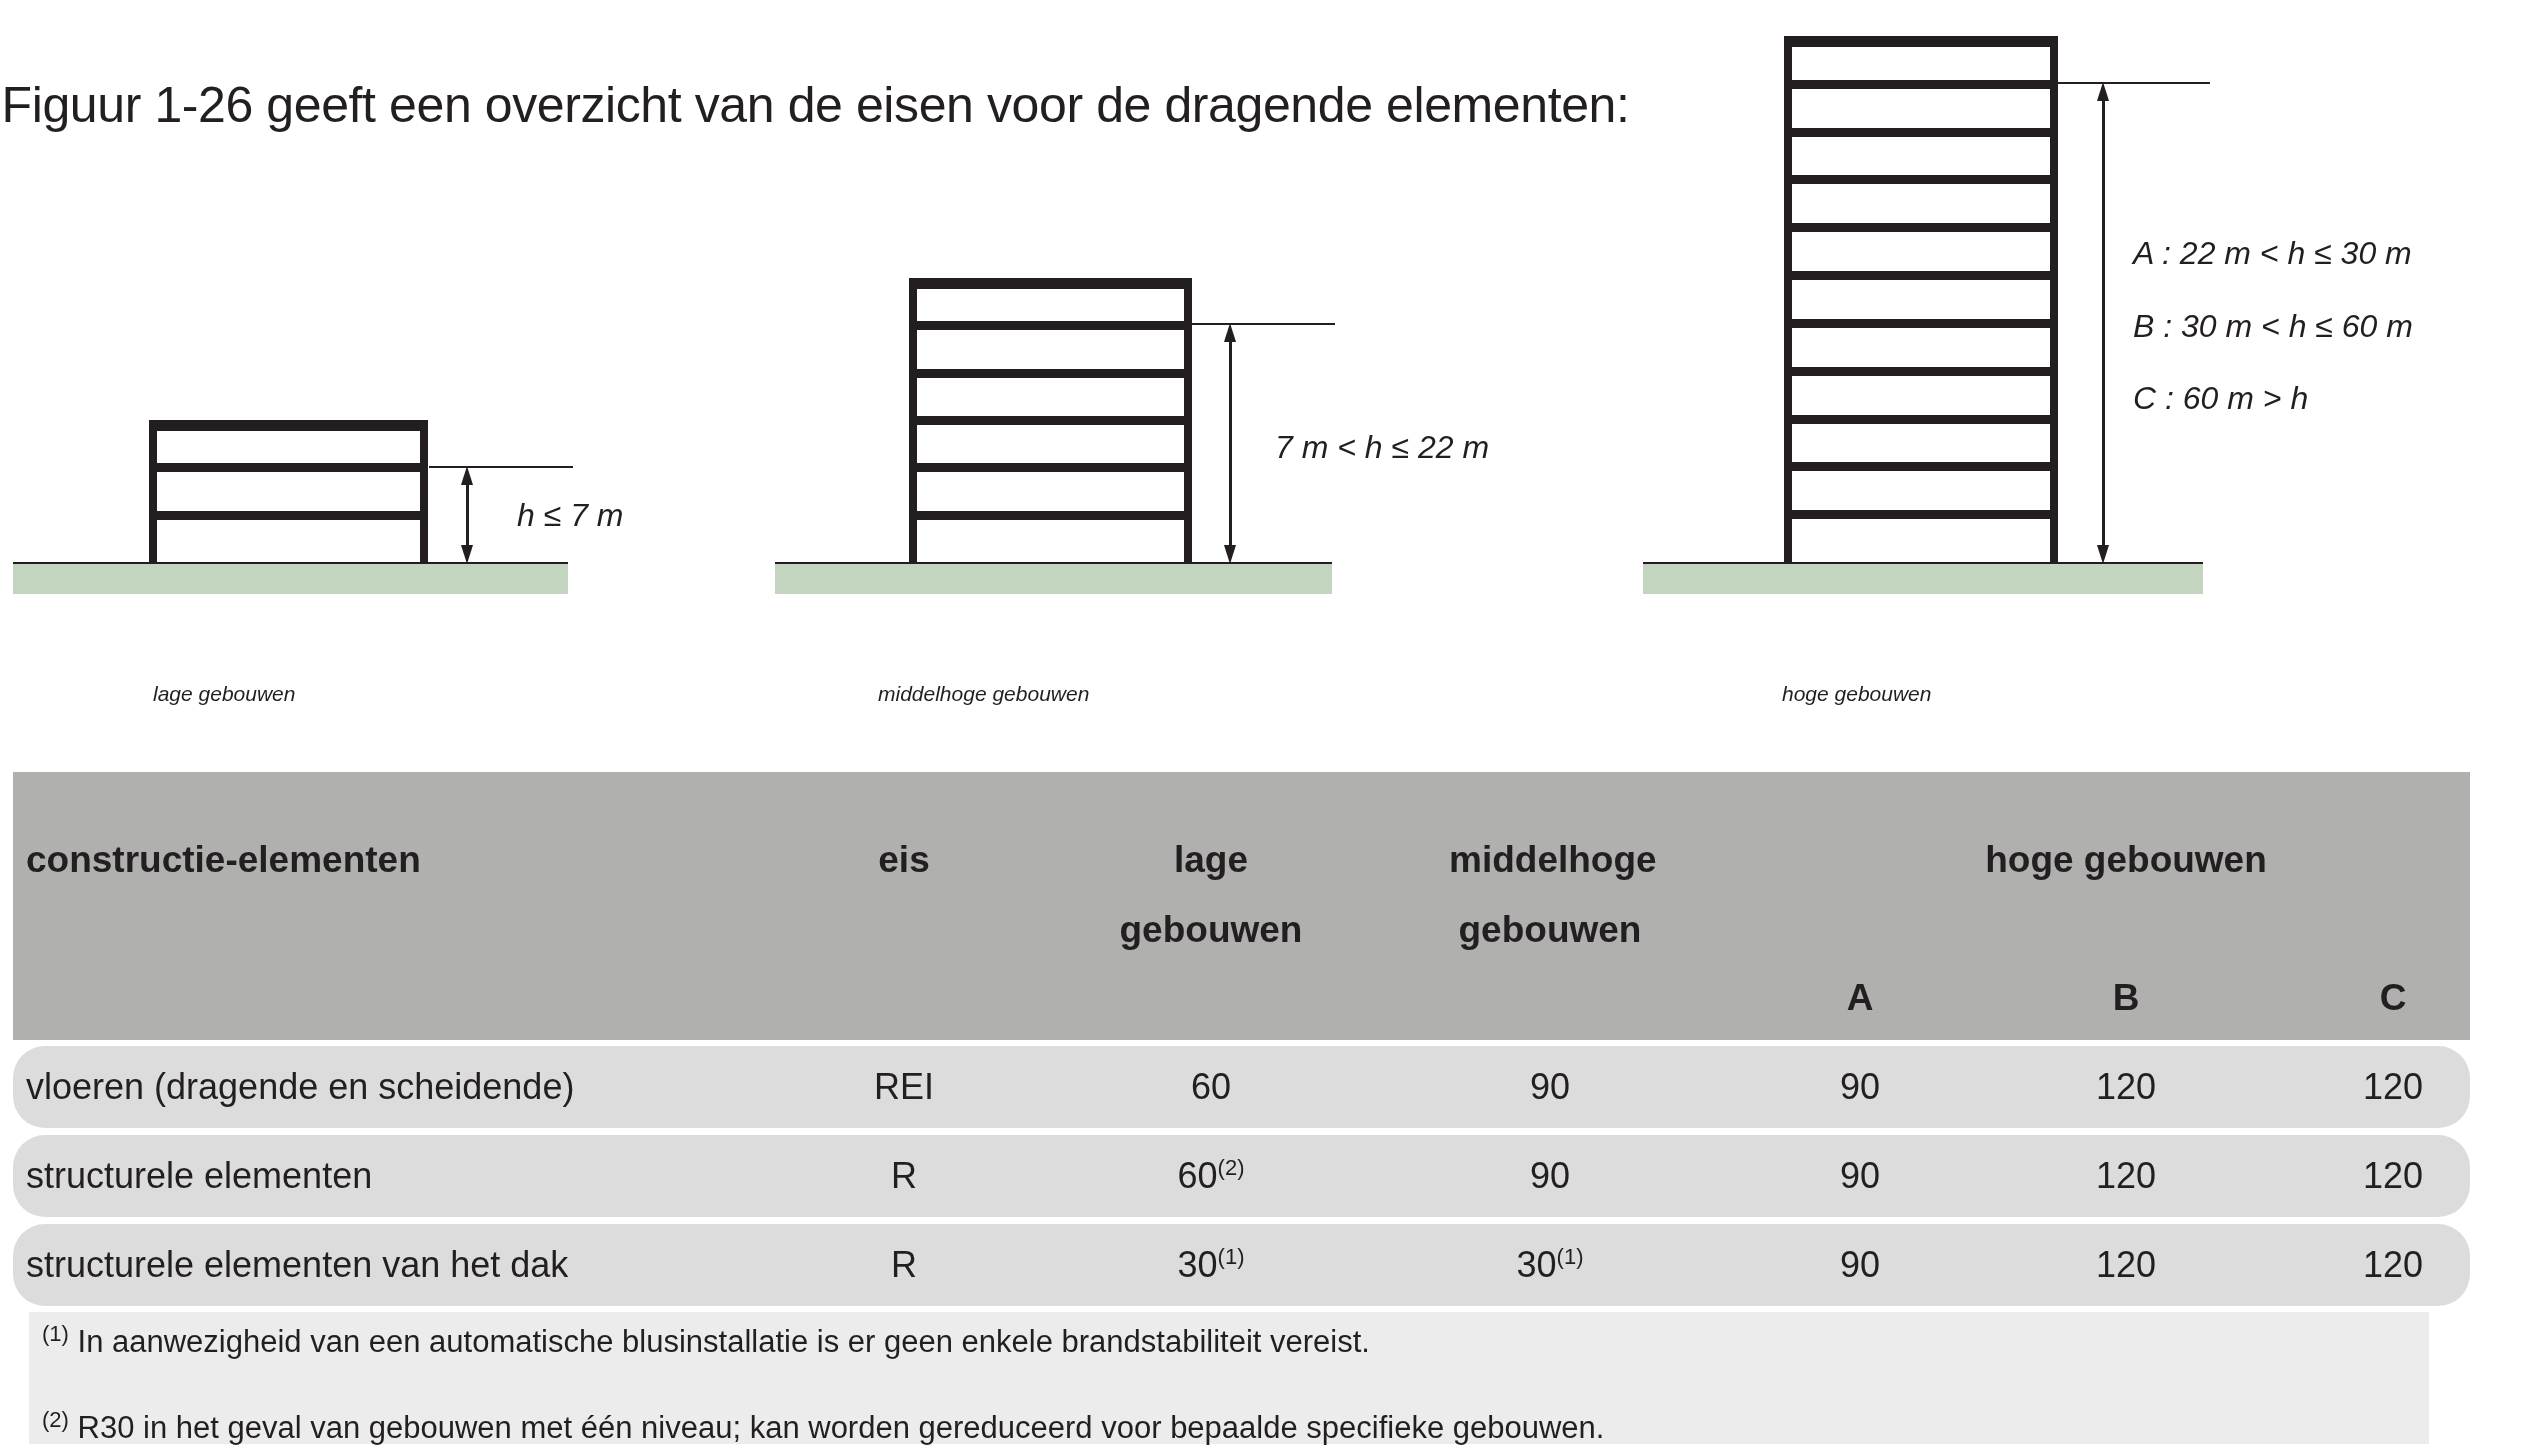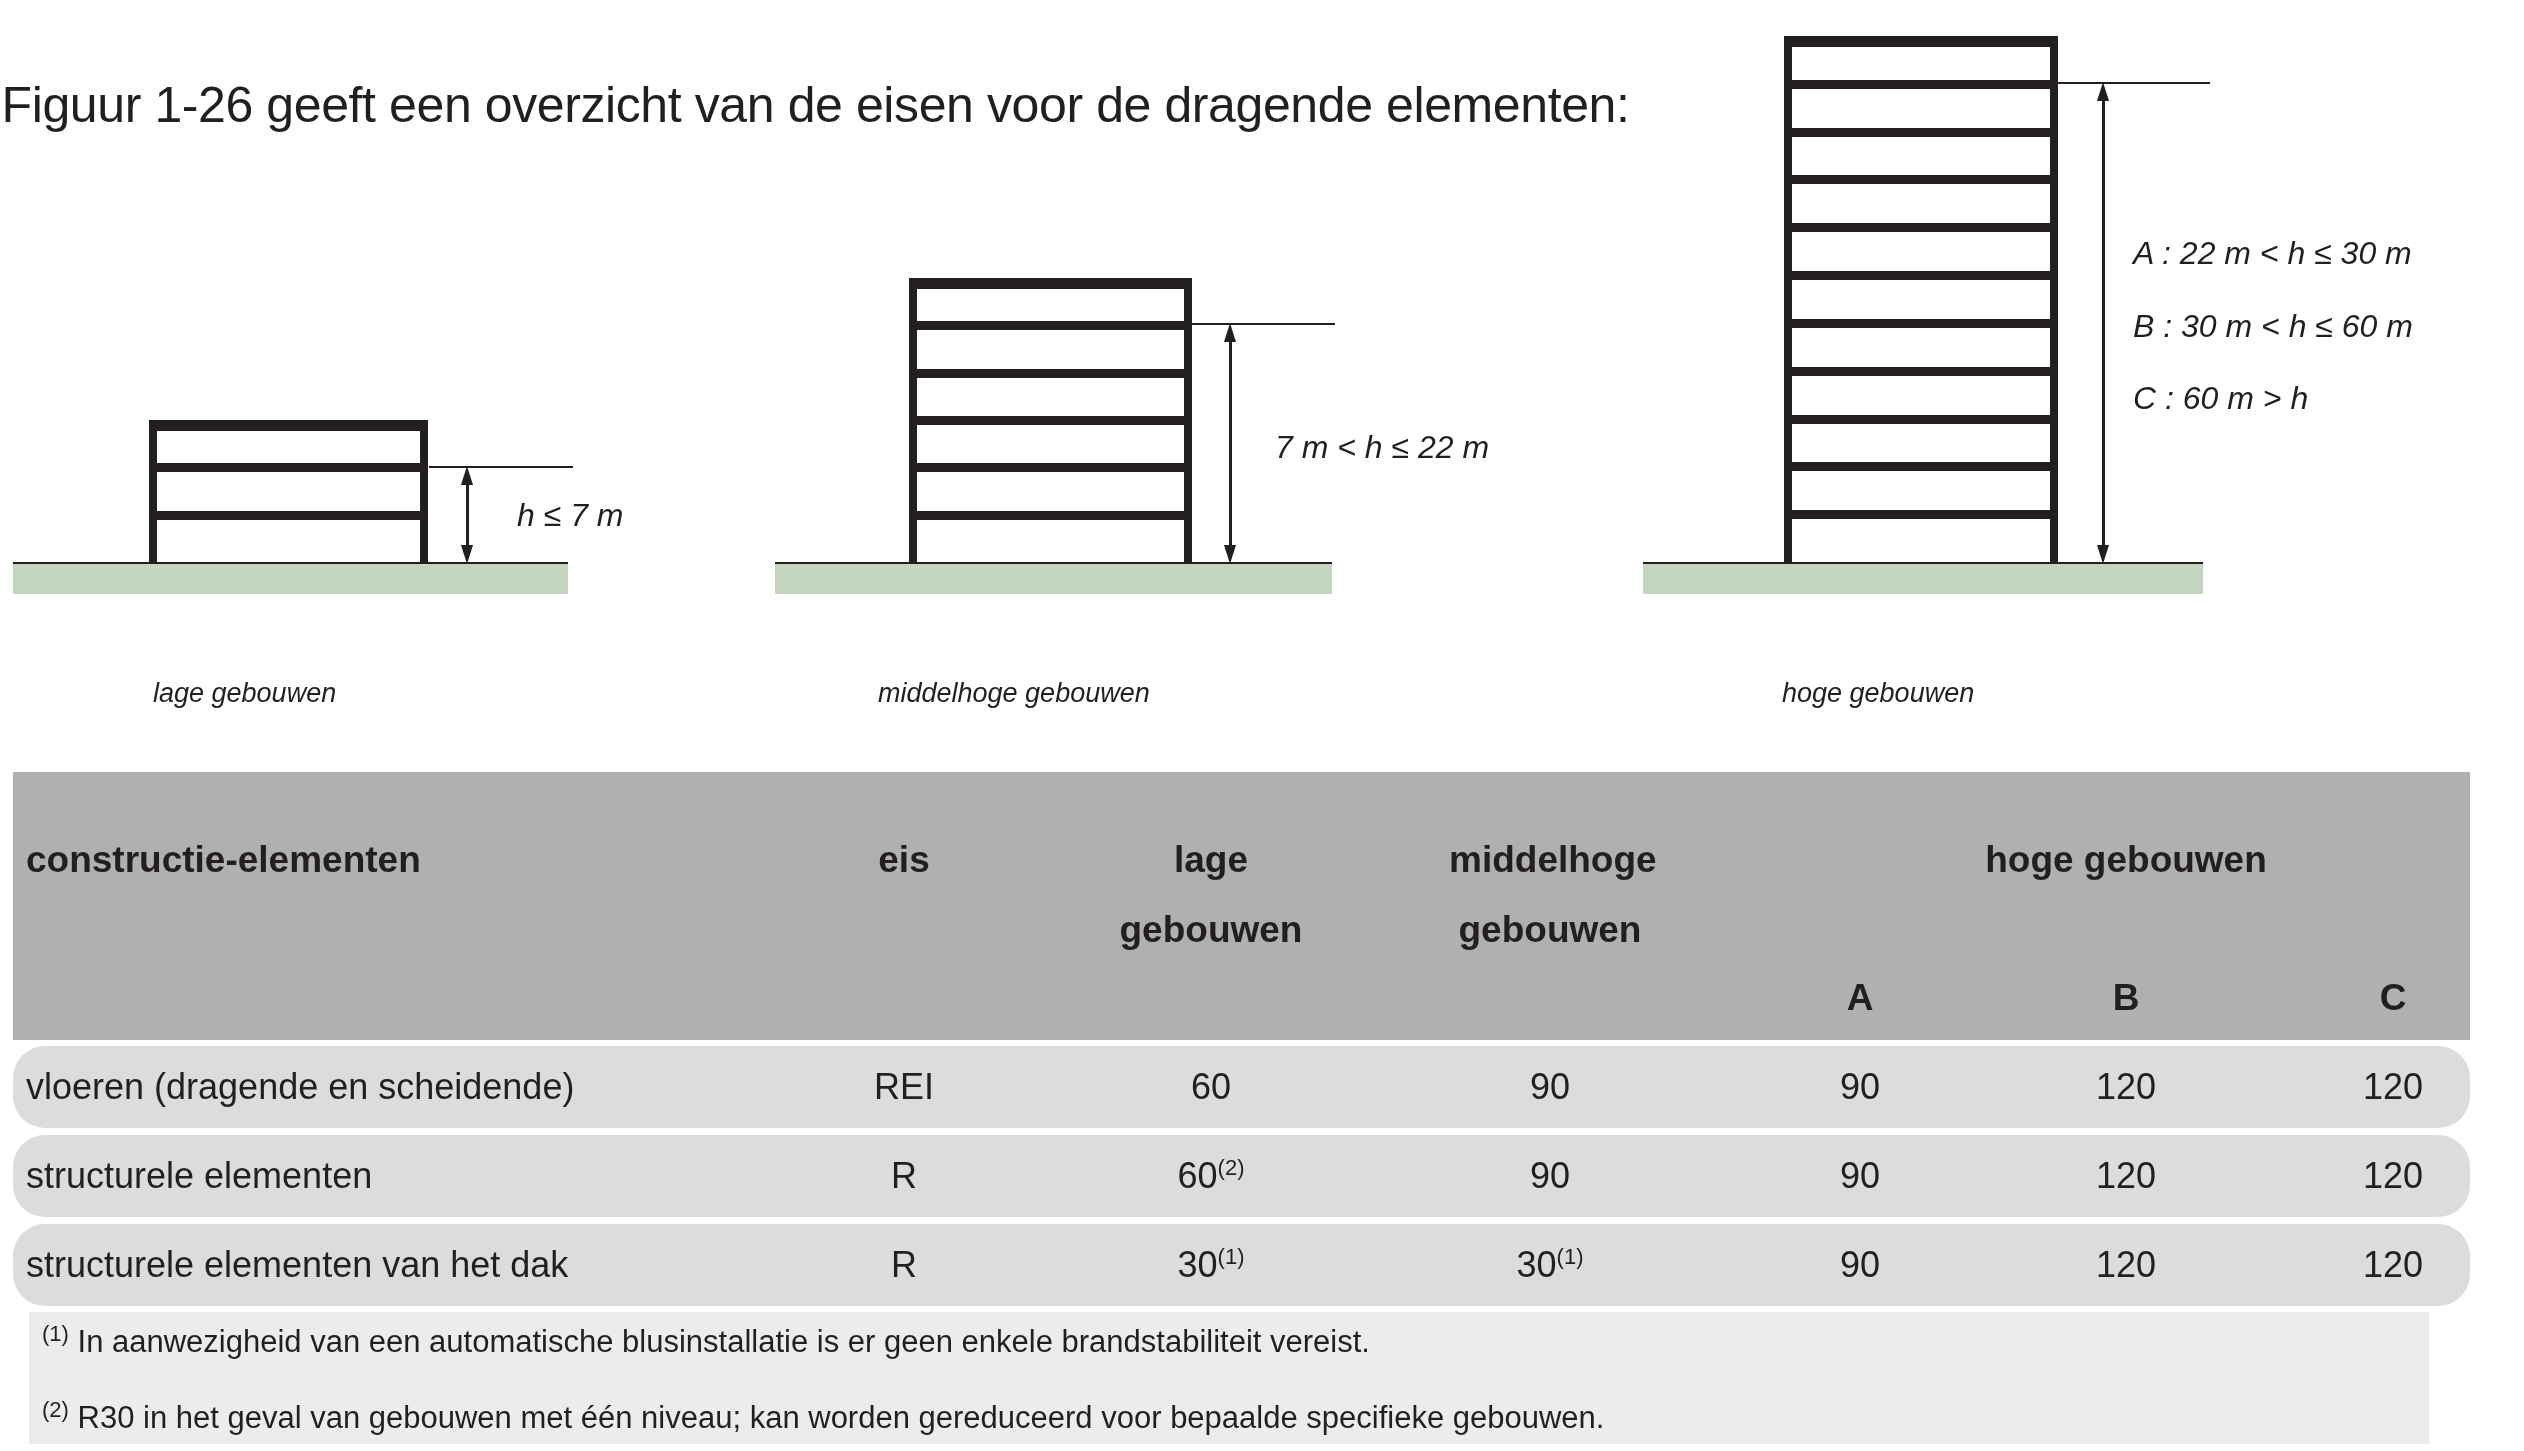--- a/index.html
+++ b/index.html
@@ -28,21 +28,21 @@
   .hline{position:absolute;height:2.4px;background:var(--ink);}
 
   .vdim{position:absolute;width:13px;}
   .vdim .vline{position:absolute;left:5.2px;top:6.5px;bottom:6.5px;width:2.4px;background:var(--ink);}
   .vdim .ah-up{position:absolute;top:0;left:0;width:0;height:0;
     border-left:6.5px solid transparent;border-right:6.5px solid transparent;border-bottom:19.4px solid var(--ink);}
   .vdim .ah-down{position:absolute;bottom:0;left:0;width:0;height:0;
     border-left:6.5px solid transparent;border-right:6.5px solid transparent;border-top:19.4px solid var(--ink);}
 
   .dim-label{position:absolute;font-style:italic;font-size:32px;line-height:39px;white-space:nowrap;}
-  .b-label{position:absolute;font-style:italic;font-size:27px;line-height:37px;white-space:nowrap;}
+  .b-label{position:absolute;font-style:italic;font-size:21px;line-height:37px;white-space:nowrap;}
 
   
   .thead{position:absolute;left:13px;width:2457px;background:var(--header-gray);}
   .th{position:absolute;font-weight:bold;font-size:37px;line-height:42px;white-space:nowrap;}
   .th.c{width:202px;text-align:center;}
   .th.wide{width:484px;text-align:center;}
 
   .trow{position:absolute;left:13px;width:2457px;height:82px;background:var(--row-gray);border-radius:32px;}
   .td{position:absolute;top:50%;transform:translateY(-50%);font-size:36px;white-space:nowrap;}
   .td.el{left:13px;}
@@ -170,20 +170,20 @@
     <div class="td c" style="left:1746px;">90</div>
     <div class="td c" style="left:2012px;">120</div>
     <div class="td c" style="left:2279px;">120</div>
   </div>
 
   <div class="tfoot" style="top:1312px;height:132px;">
     <div class="fn" style="top:11.3px;">
       <sup>(1)</sup>
       <span>In aanwezigheid van een automatische blusinstallatie is er geen enkele brandstabiliteit vereist.</span>
     </div>
-    <div class="fn" style="top:87px;">
+    <div class="fn" style="top:97px;">
       <sup>(2)</sup>
       <span>R30 in het geval van gebouwen met één niveau; kan worden gereduceerd voor bepaalde specifieke gebouwen.</span>
     </div>
   </div>
 
 </div>
 
 
 </body></html>

